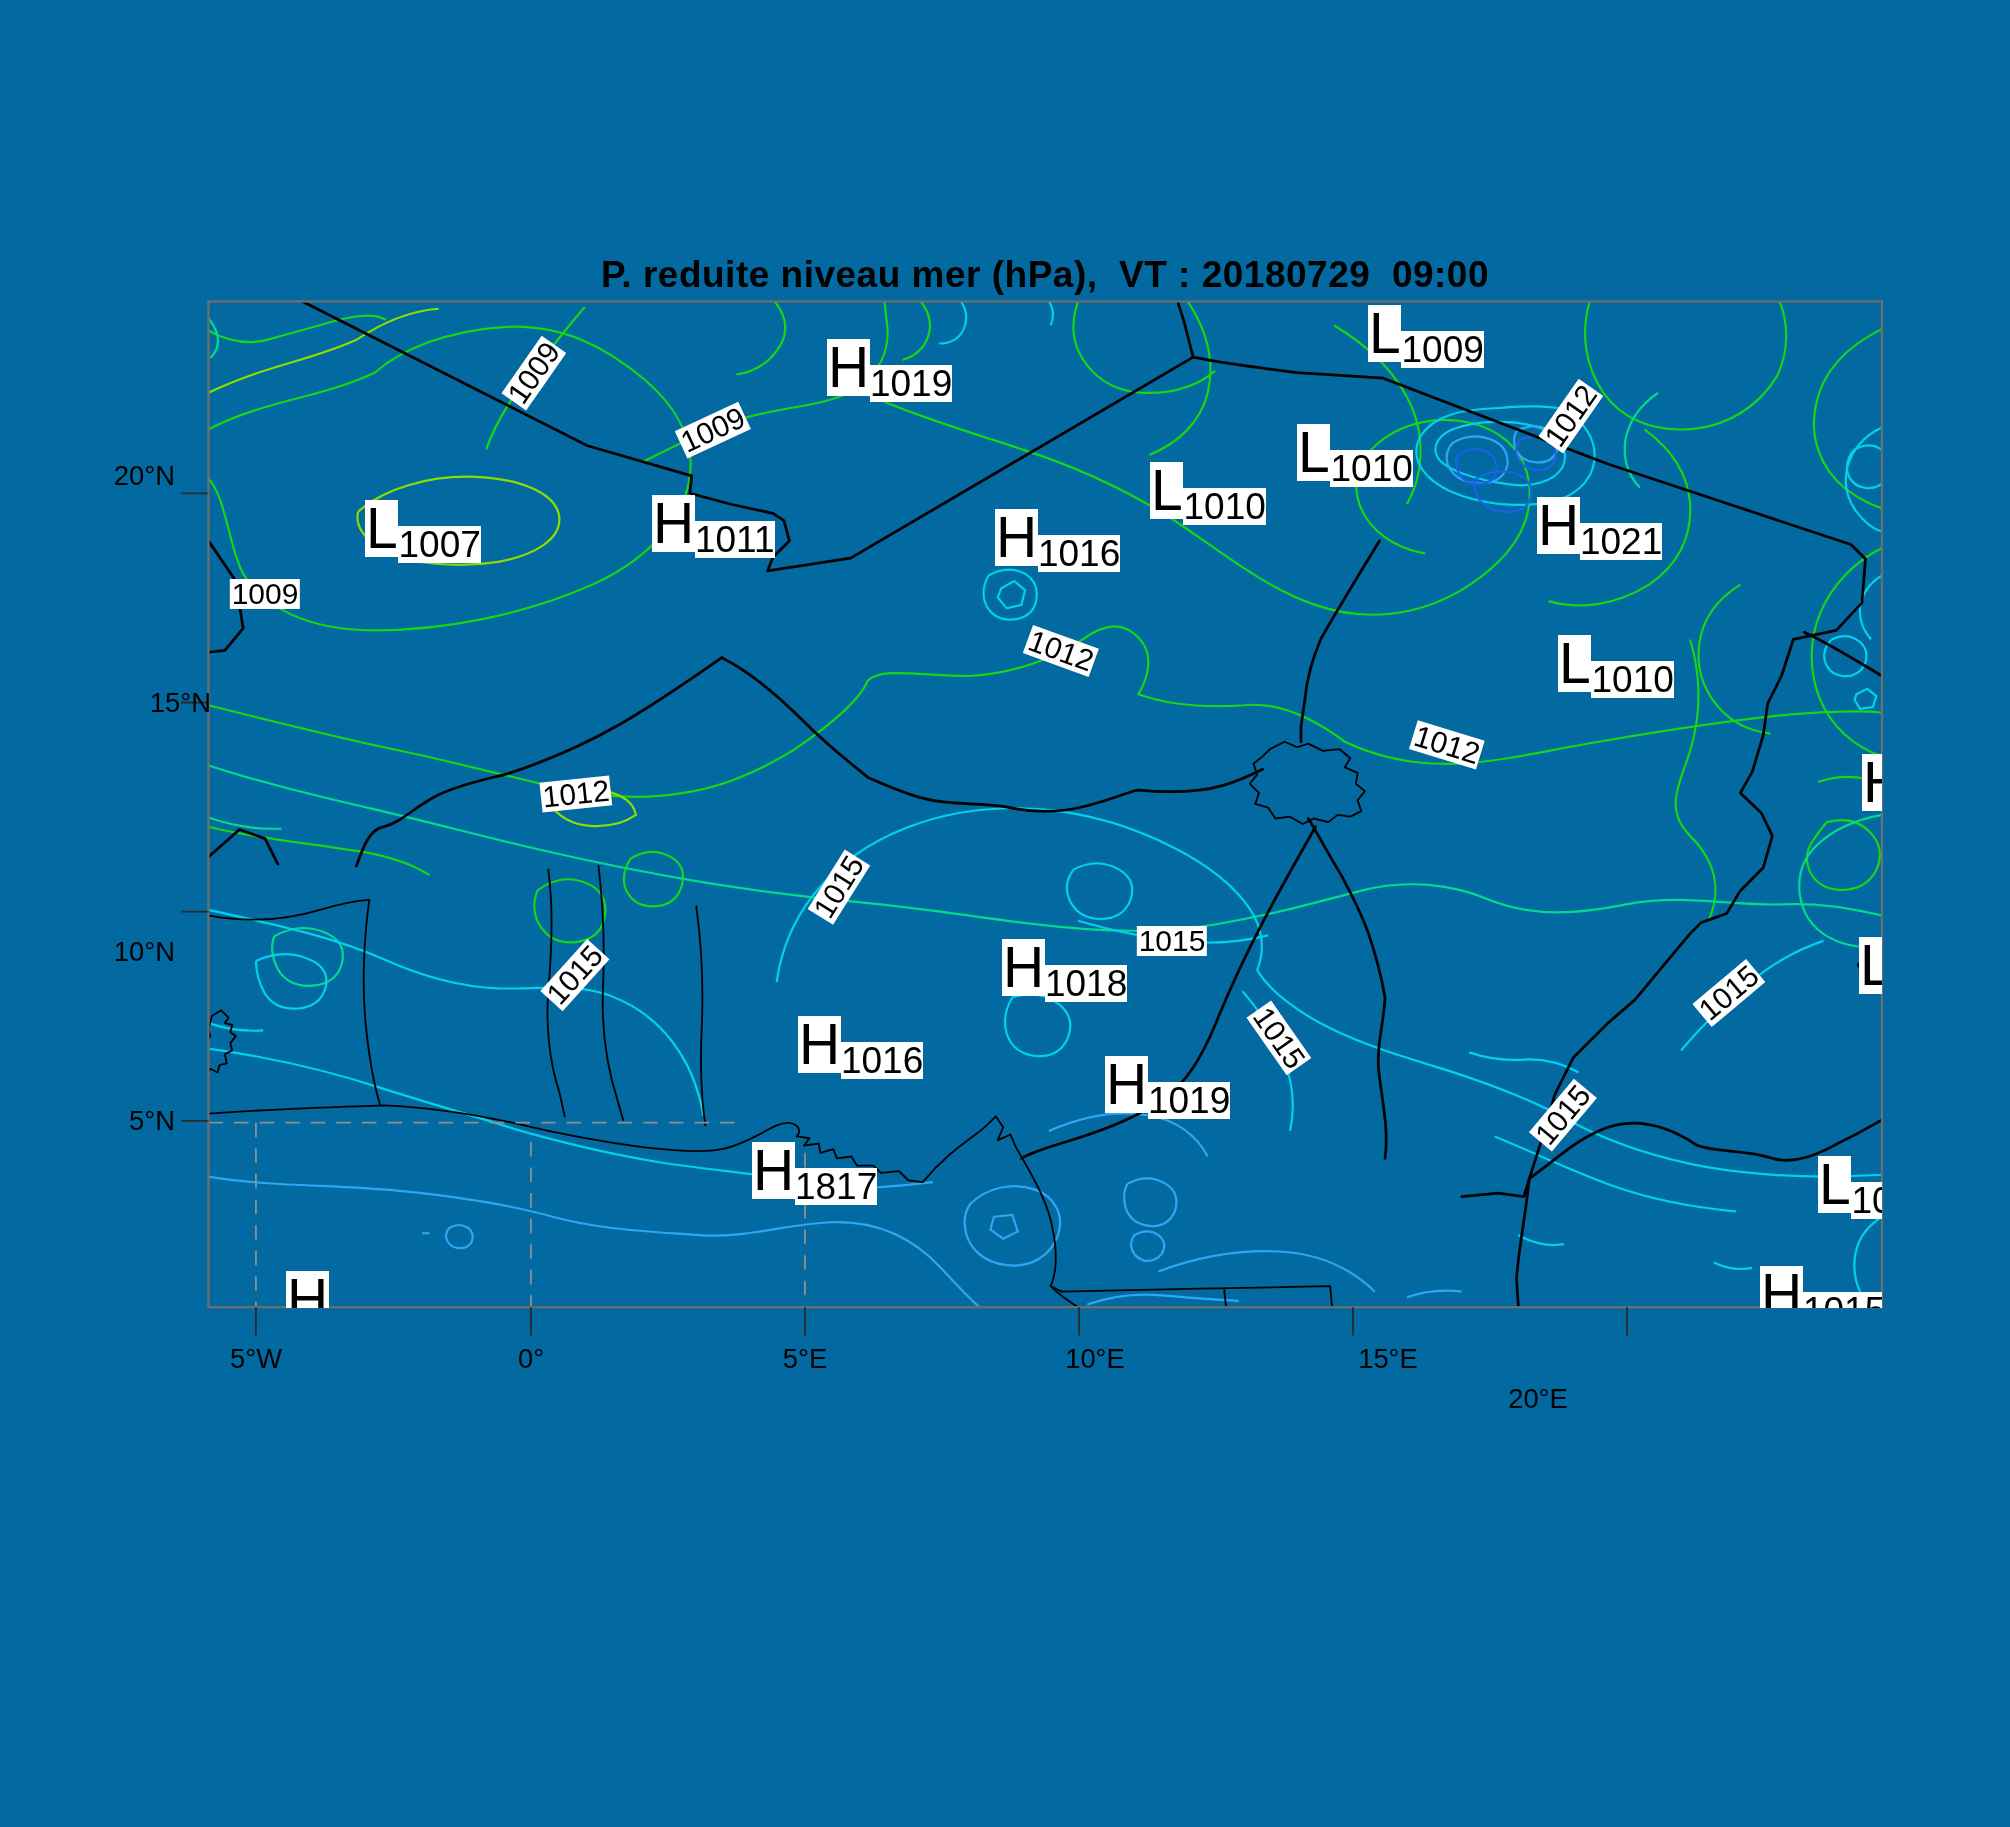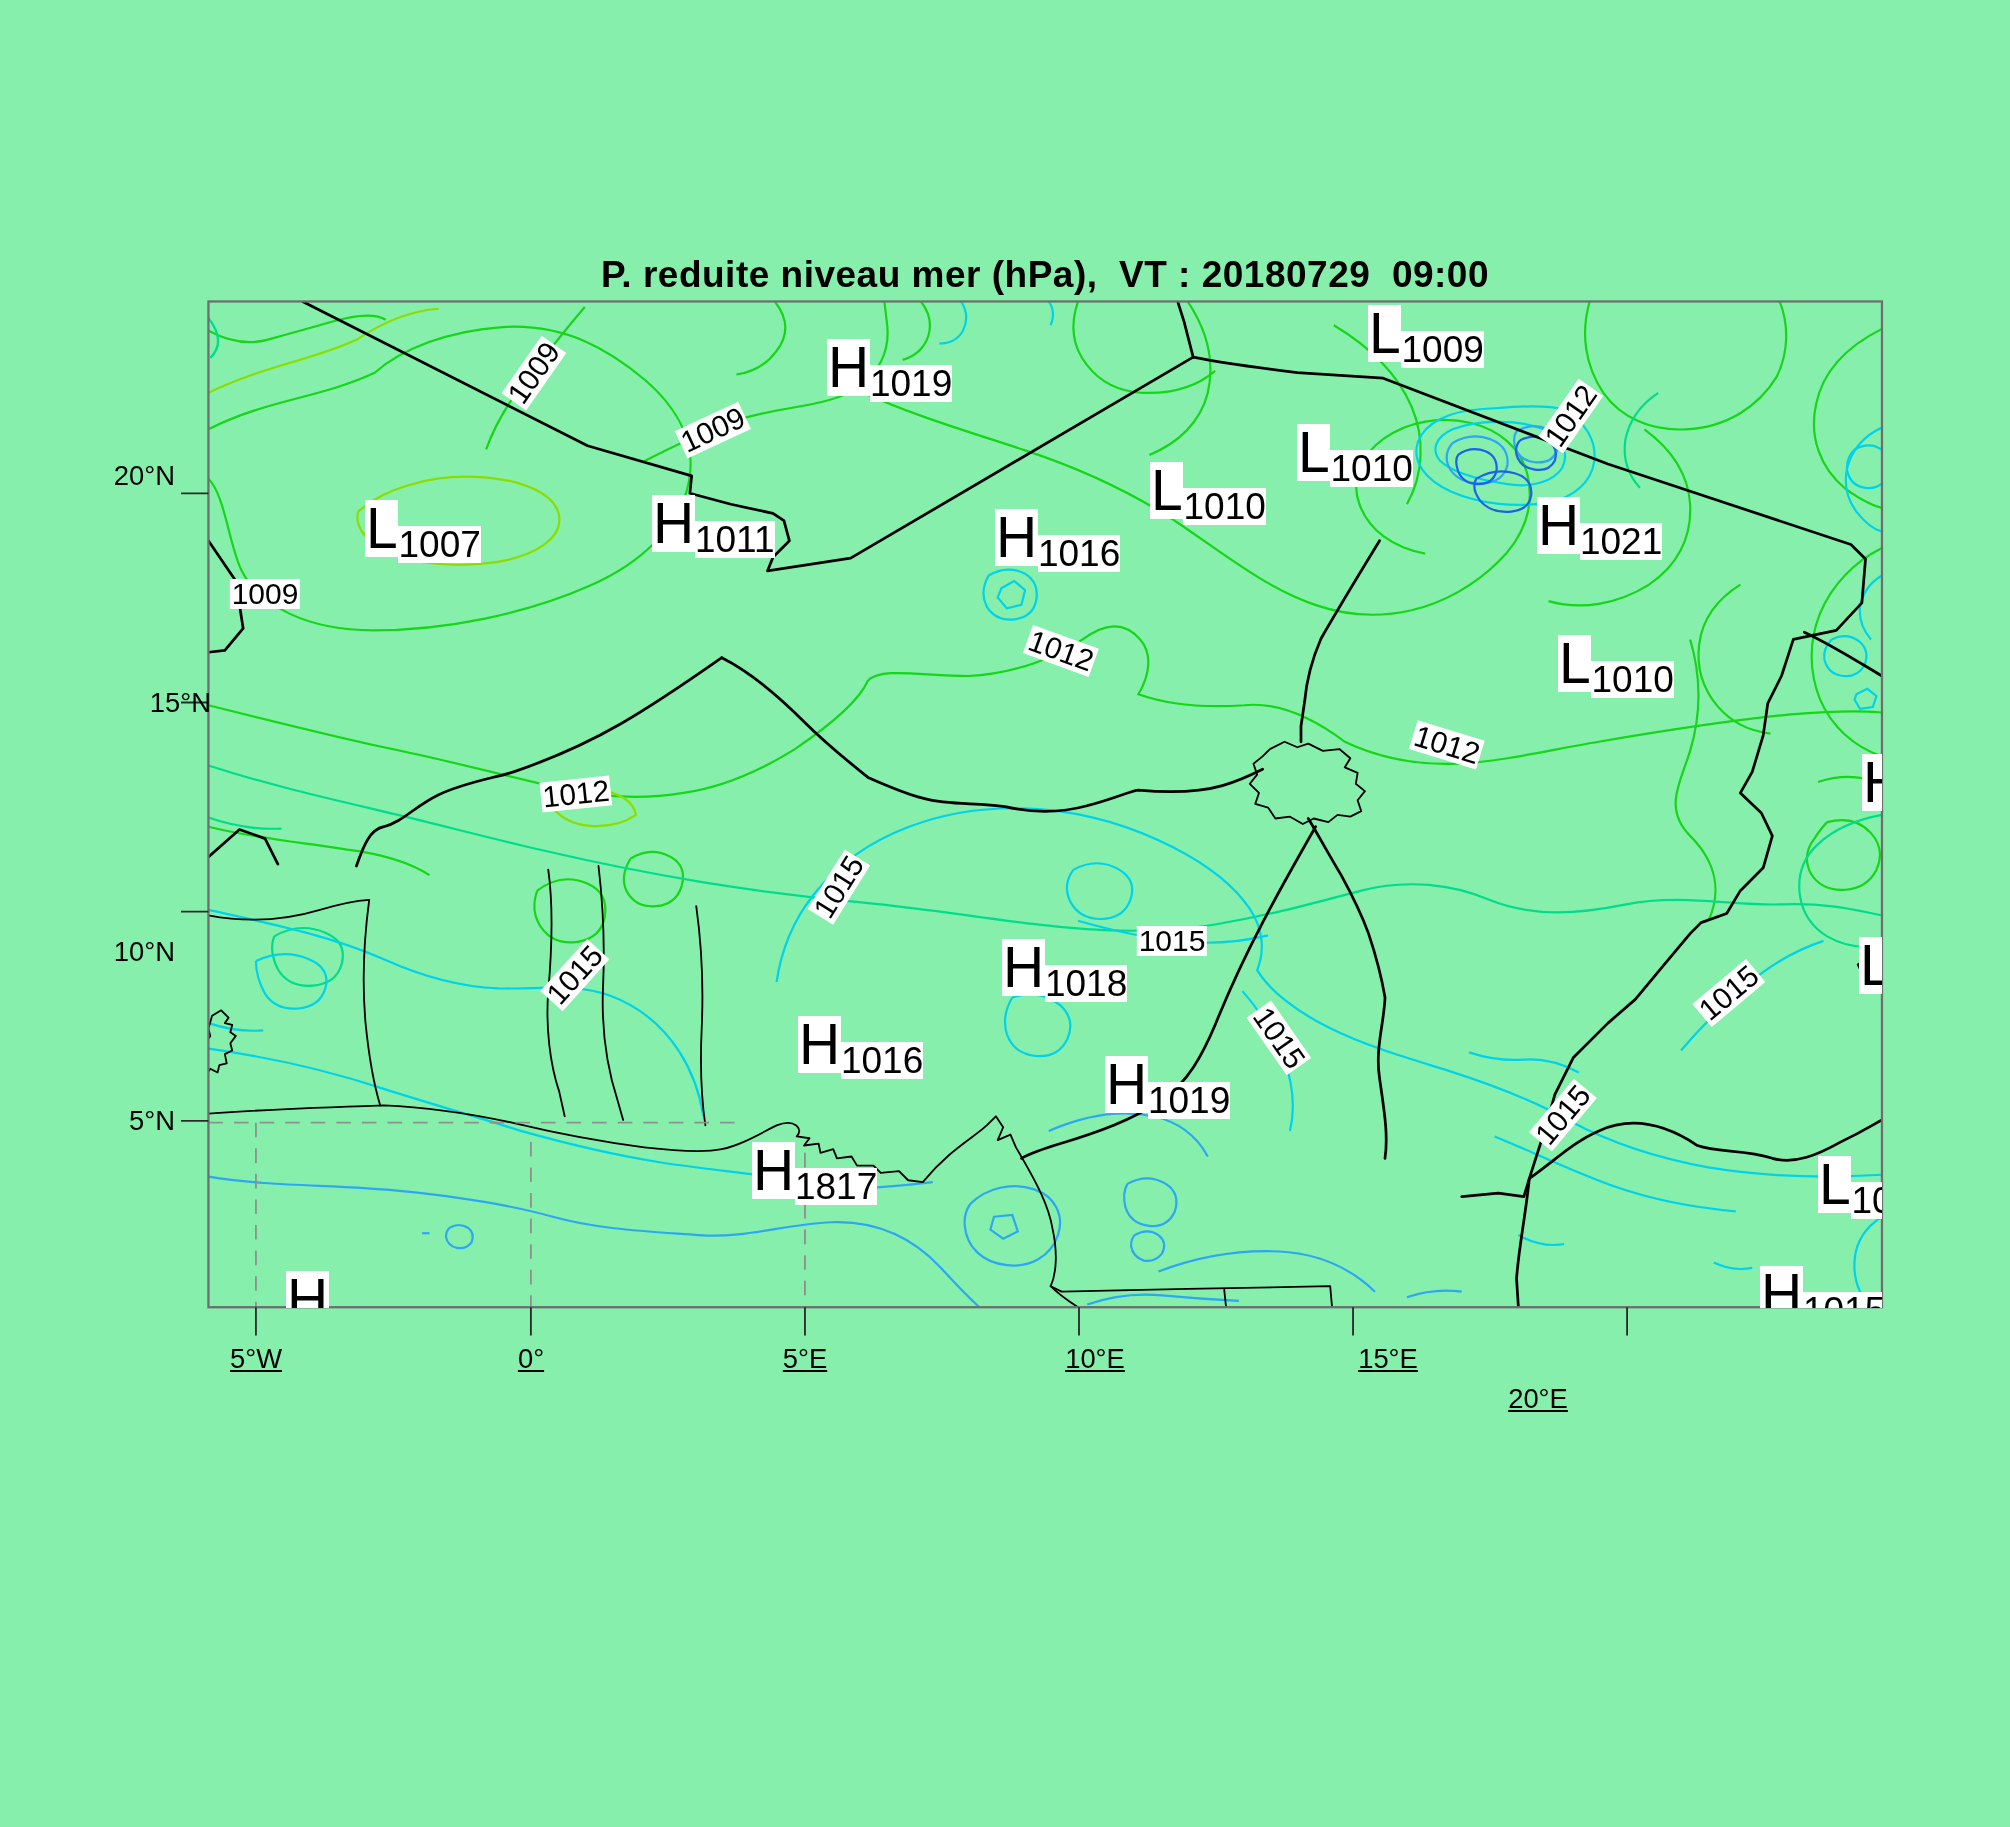--- a/index.html
+++ b/index.html
@@ -1,16 +1,16 @@
 <!DOCTYPE html>
 <html style="font-size:14.6px"><head>
 <meta charset="utf-8">
 <style>
   html,body{margin:0;padding:0;background:#ffffff;}
-  #stage{position:relative;width:2010px;height:1827px;background:#86efac;overflow:hidden;
+  #stage{position:relative;width:2010px;height:1827px;background:#0369a1;overflow:hidden;
          font-family:"Liberation Sans", sans-serif;}
   #map-title{position:absolute;left:1045px;top:254px;transform:translateX(-50%);
     font-size:37px;font-weight:bold;color:#000;white-space:pre;letter-spacing:0.5px;}
   svg{position:absolute;left:0;top:0;}
   .g-green path, .g-green polyline{fill:none;stroke:#17d517;stroke-width:2.4;}
   .g-ygreen path{fill:none;stroke:#8cdc00;stroke-width:2.4;}
   .g-sgreen path{fill:none;stroke:#00dc8c;stroke-width:2.4;}
   .g-cyan path{fill:none;stroke:#00d2ea;stroke-width:2.4;}
   .g-sky path{fill:none;stroke:#2ea7f2;stroke-width:2.4;}
   .g-blue path{fill:none;stroke:#1c62e8;stroke-width:2.4;}
@@ -23,21 +23,21 @@
   #label-layer{position:absolute;left:208px;top:302px;width:1674px;height:1006px;
     overflow:hidden;}
   .pc{position:absolute;display:inline-flex;align-items:baseline;line-height:1;
       color:#000;white-space:nowrap;}
   .pc-letter{font-size:57px;background:#fff;padding:0 0.9px;}
   .pc-sub{font-size:37px;position:relative;top:9.1px;background:#fff;}
   .c-label{position:absolute;font-size:30px;color:#000;line-height:1;background:#fff;
       padding:0 1.8px;white-space:nowrap;}
   
   .x-tick-label{position:absolute;transform:translateX(-50%);font-size:27.4px;color:#000;
-      top:1343px;white-space:nowrap;text-decoration:underline;}
+      top:1343px;white-space:nowrap;}
   .y-tick-label{position:absolute;transform:translate(-100%,-50%);font-size:27.4px;color:#000;
       left:175px;white-space:nowrap;}
 </style>
 </head>
 <body>
 
 <div id="stage">
 
   <div id="map-title">P. reduite niveau mer (hPa),  VT : 20180729  09:00</div>
 

